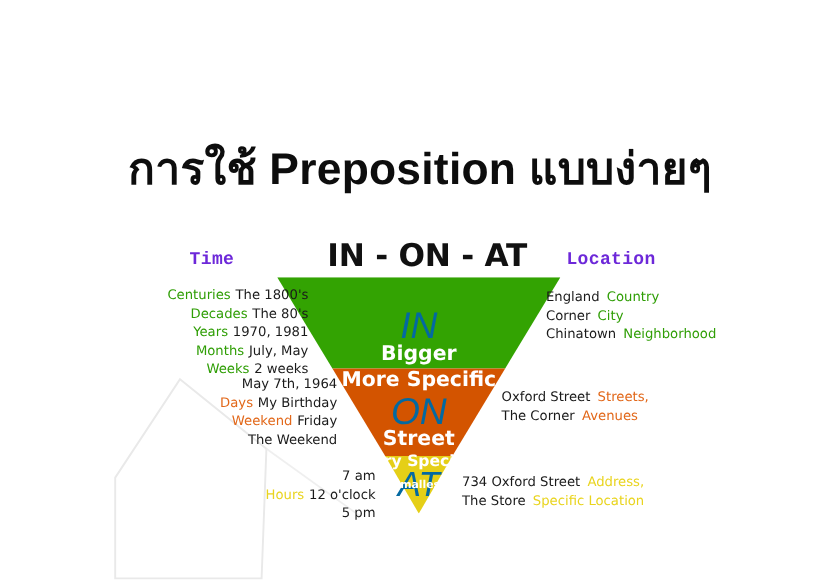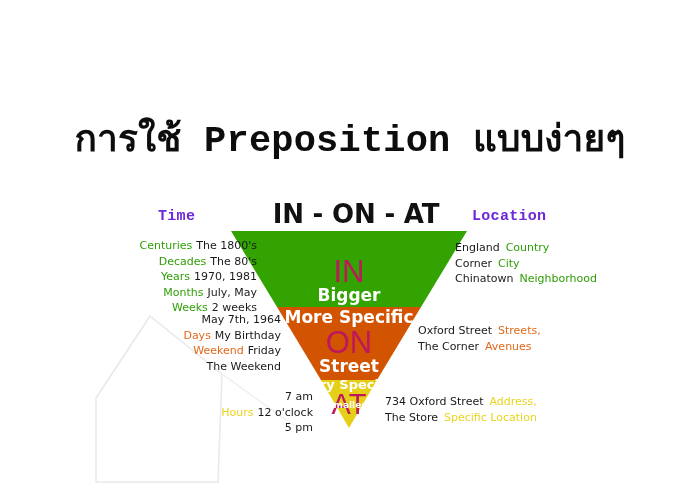--- a/index.html
+++ b/index.html
@@ -27,21 +27,21 @@
     pointer-events: none;
   }
 
   
   #title {
     position: absolute;
     left: 0;
     top: 118px;
     width: 700px;
     text-align: center;
-    font-family: Liberation Mono, monospace;
+    font-family: Liberation Sans, sans-serif;
     font-weight: bold;
     font-size: 37px;
     line-height: 46px;
     color: #0d0d0d;
     letter-spacing: 0.2px;
     white-space: nowrap;
   }
 
   
   .col-head {
@@ -84,23 +84,24 @@
     position: absolute;
     text-align: center;
     white-space: nowrap;
     font-family: "DejaVu Sans", sans-serif;
   }
   .band-sub {
     color: #ffffff;
     font-weight: bold;
   }
   .band-prep {
-    color: #be185d;
+    color: #0369a1;
     font-weight: normal;
     font-family: "Liberation Sans", sans-serif;
+    font-style: italic;
   }
 
   
   #lbl-general { left: 231px; top: 236px; width: 236px; font-size: 17px; }
   #lbl-in      { left: 231px; top: 255px; width: 236px; font-size: 31px; line-height: 34px; }
   #lbl-bigger  { left: 231px; top: 285px; width: 236px; font-size: 17px; }
 
   
   #lbl-morespecific { left: 231px; top: 307px; width: 236px; font-size: 17px; }
   #lbl-on           { left: 231px; top: 326px; width: 236px; font-size: 31px; line-height: 34px; }

